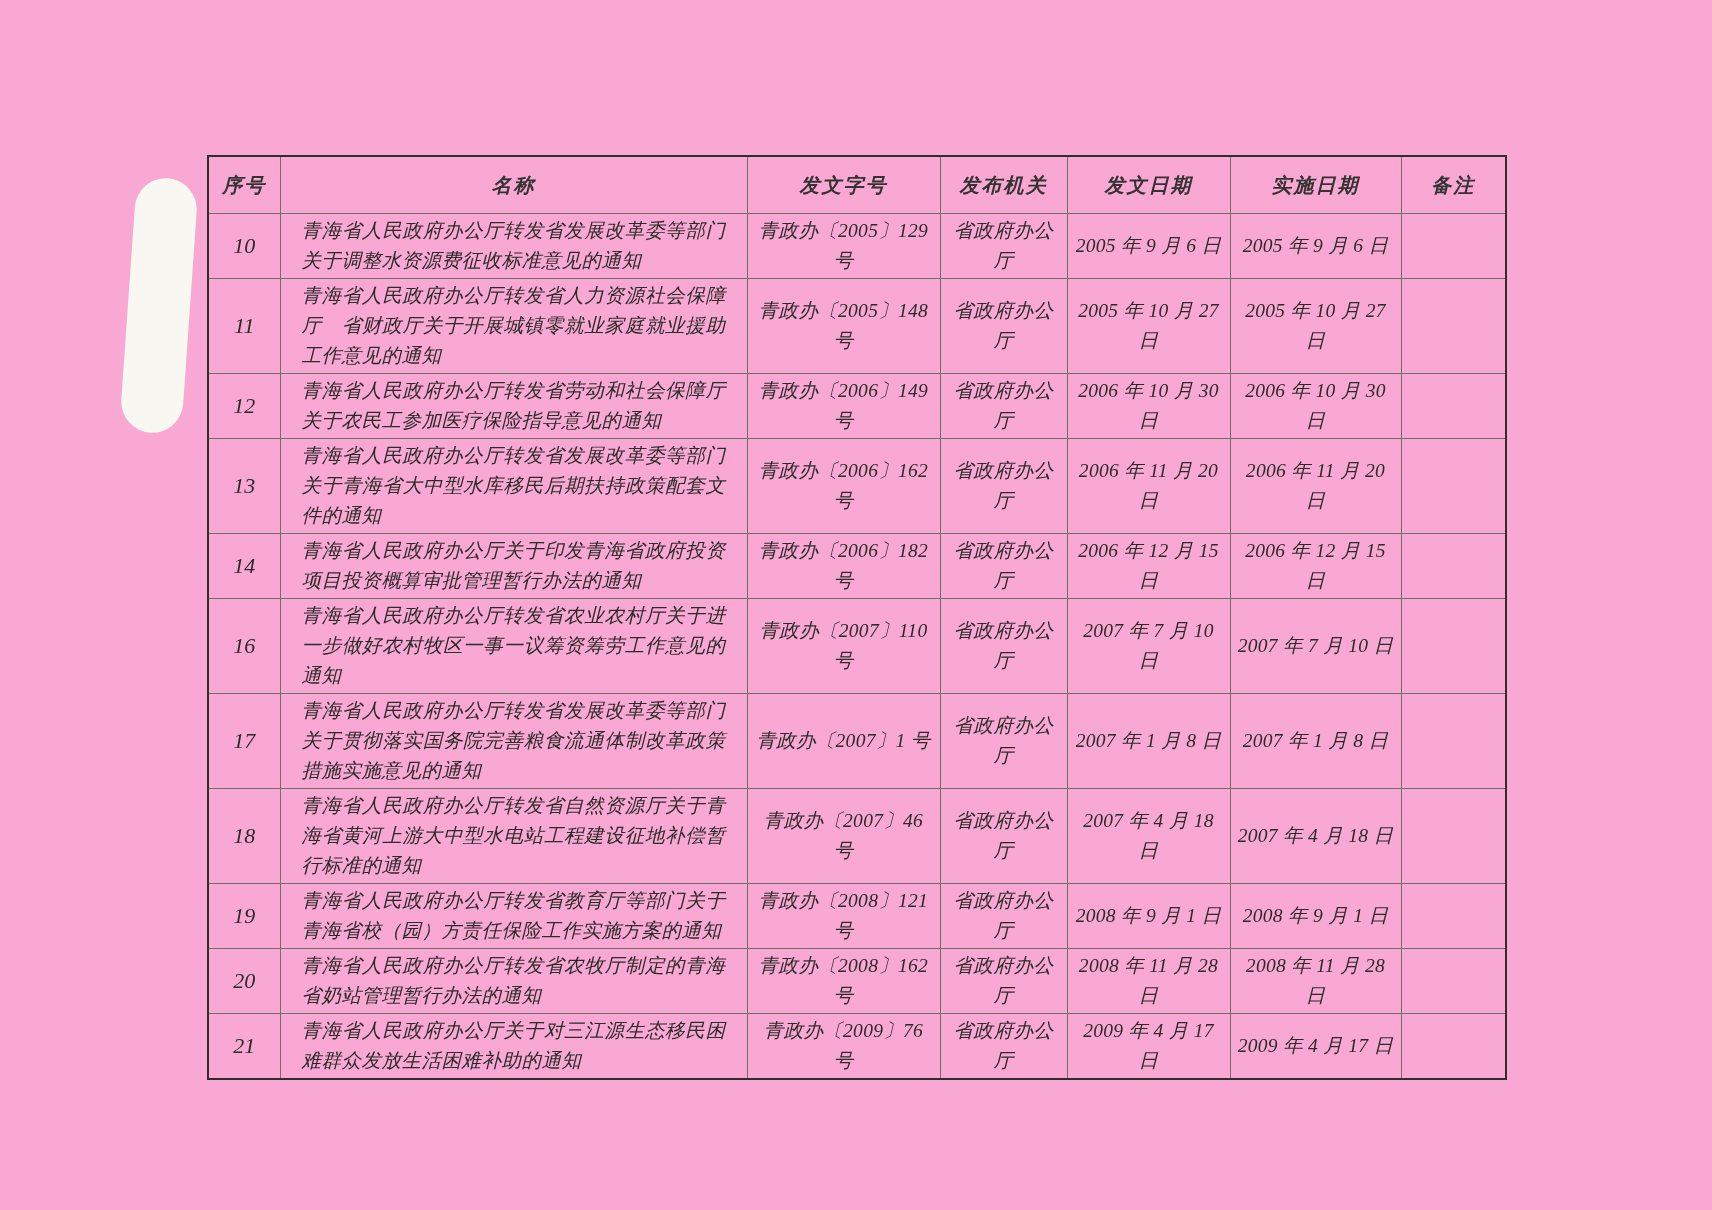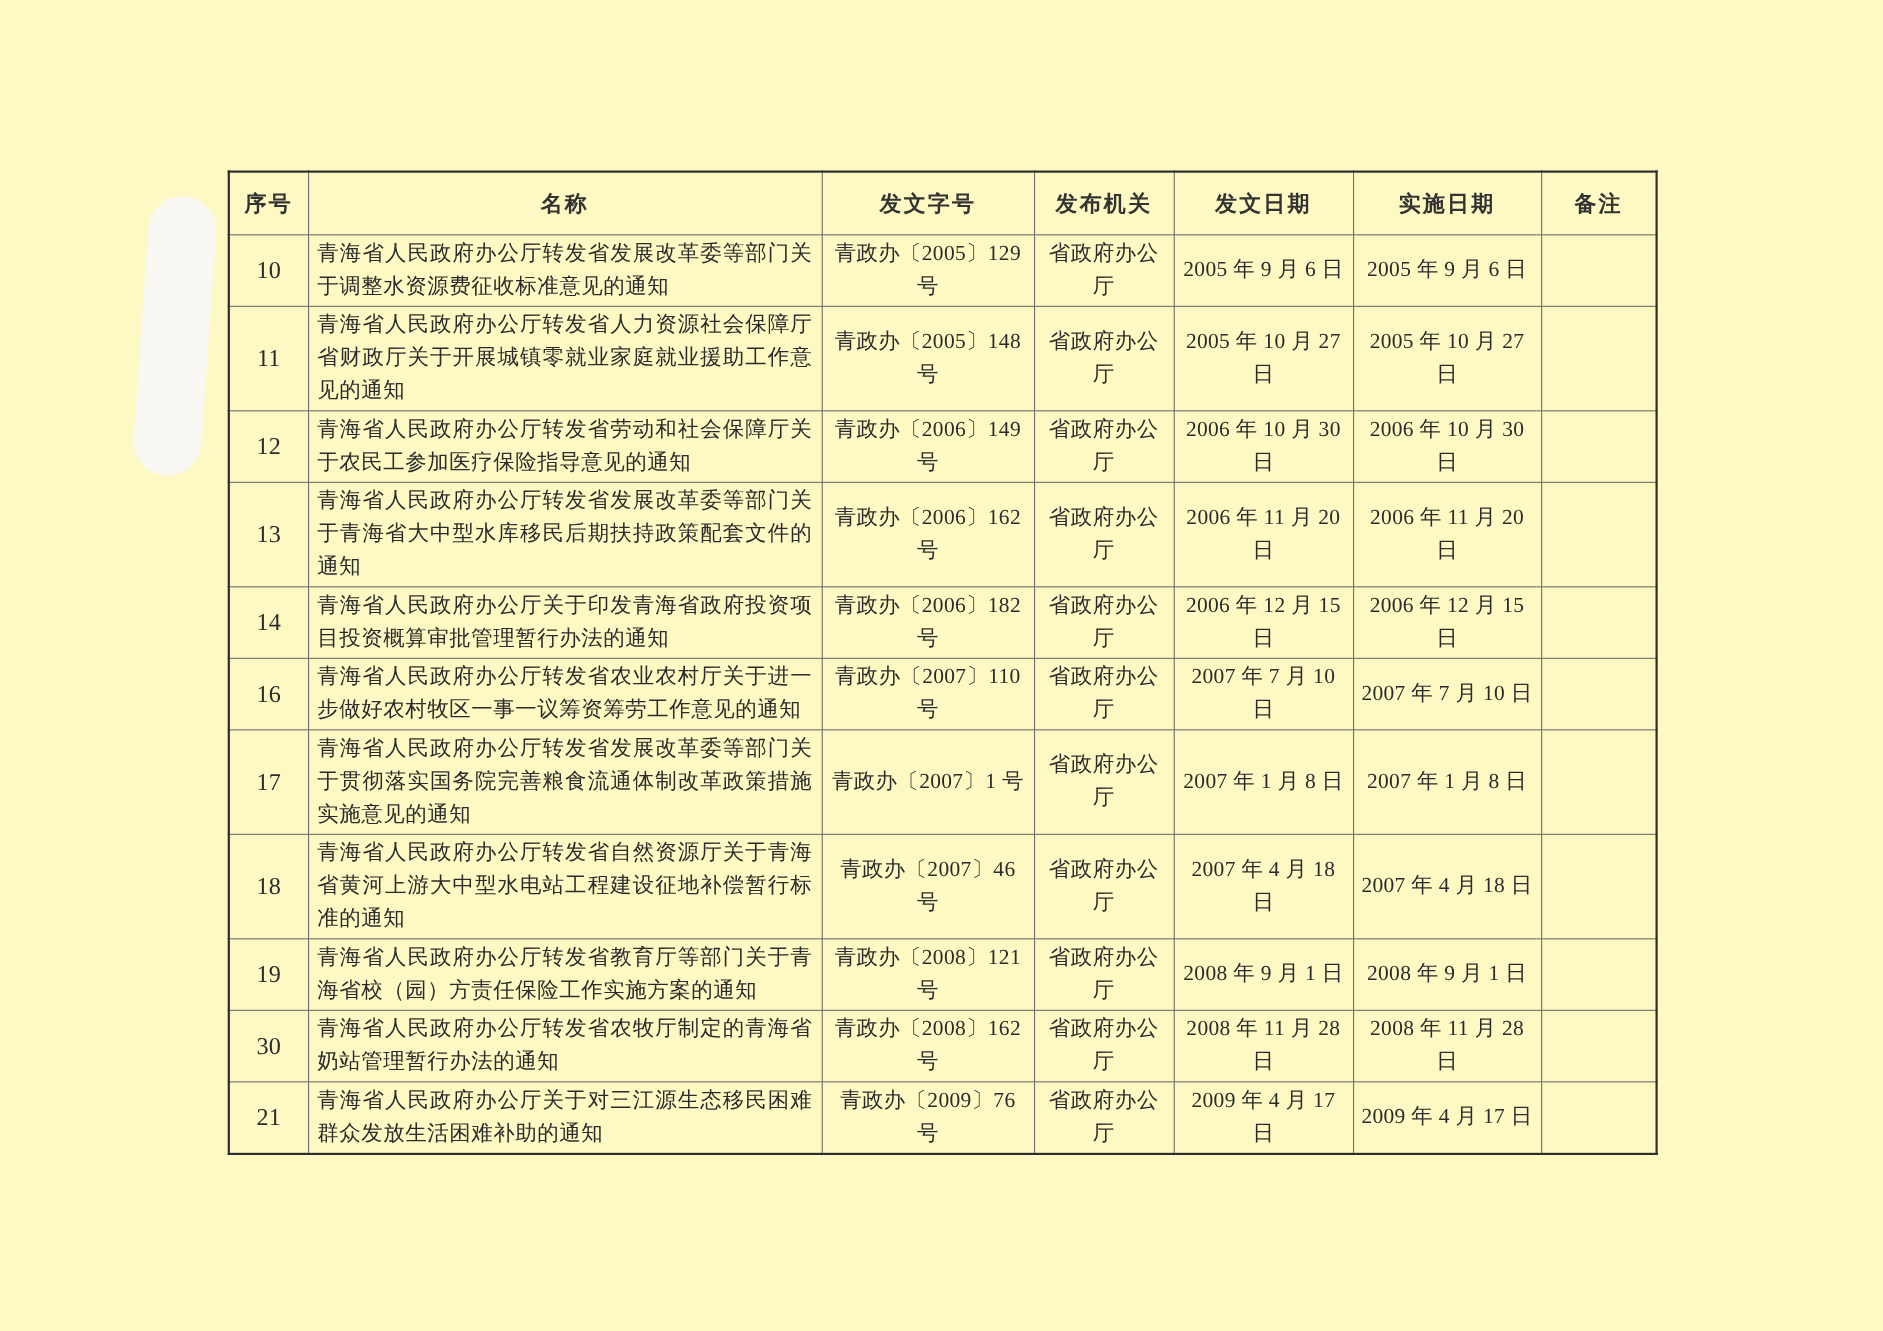--- a/index.html
+++ b/index.html
@@ -4,21 +4,21 @@
 <style>
   html, body { margin: 0; padding: 0; }
   body {
     width: 1712px; height: 1210px;
     background: #ffffff;
     position: relative;
     overflow: hidden;
     font-family: "Liberation Serif", "DejaVu Serif", serif;
     color: #2b2b2b;
   }
-  .page { position: absolute; inset: 0; background: #fef9c3; }
+  .page { position: absolute; inset: 0; background: #f9a8d4; font-style: italic; }
 
   
   .stamp-artifact {
     position: absolute;
     left: 128px; top: 178px;
     width: 62px; height: 255px;
     background: #f8f7f2;
     border-radius: 31px;
     transform: rotate(4deg);
   }
@@ -47,21 +47,21 @@
   }
   .doc-table td {
     font-size: 19.5px;
     line-height: 30px;
     padding: 2px 6px;
     text-align: center;
   }
   .doc-table td.col-name {
     text-align: justify;
     text-justify: inter-ideograph;
-    padding: 2px 8px;
+    padding: 2px 21px;
     letter-spacing: 0.5px;
   }
   .doc-table td.col-index { font-size: 22px; }
   .doc-table td.col-doc_number,
   .doc-table td.col-issue_date,
   .doc-table td.col-implementation_date { letter-spacing: 0.3px; }
   .doc-table td.col-issuing_agency { letter-spacing: 0.5px; text-align: center; }
 </style>
 </head>
 <body>
@@ -167,21 +167,21 @@
         <tr>
           <td class="col-index">19</td>
           <td class="col-name">青海省人民政府办公厅转发省教育厅等部门关于青海省校（园）方责任保险工作实施方案的通知</td>
           <td class="col-doc_number">青政办〔2008〕121 号</td>
           <td class="col-issuing_agency">省政府办公厅</td>
           <td class="col-issue_date">2008 年 9 月 1 日</td>
           <td class="col-implementation_date">2008 年 9 月 1 日</td>
           <td class="col-remarks"></td>
         </tr>
         <tr>
-          <td class="col-index">30</td>
+          <td class="col-index">20</td>
           <td class="col-name">青海省人民政府办公厅转发省农牧厅制定的青海省奶站管理暂行办法的通知</td>
           <td class="col-doc_number">青政办〔2008〕162 号</td>
           <td class="col-issuing_agency">省政府办公厅</td>
           <td class="col-issue_date">2008 年 11 月 28 日</td>
           <td class="col-implementation_date">2008 年 11 月 28 日</td>
           <td class="col-remarks"></td>
         </tr>
         <tr>
           <td class="col-index">21</td>
           <td class="col-name">青海省人民政府办公厅关于对三江源生态移民困难群众发放生活困难补助的通知</td>

